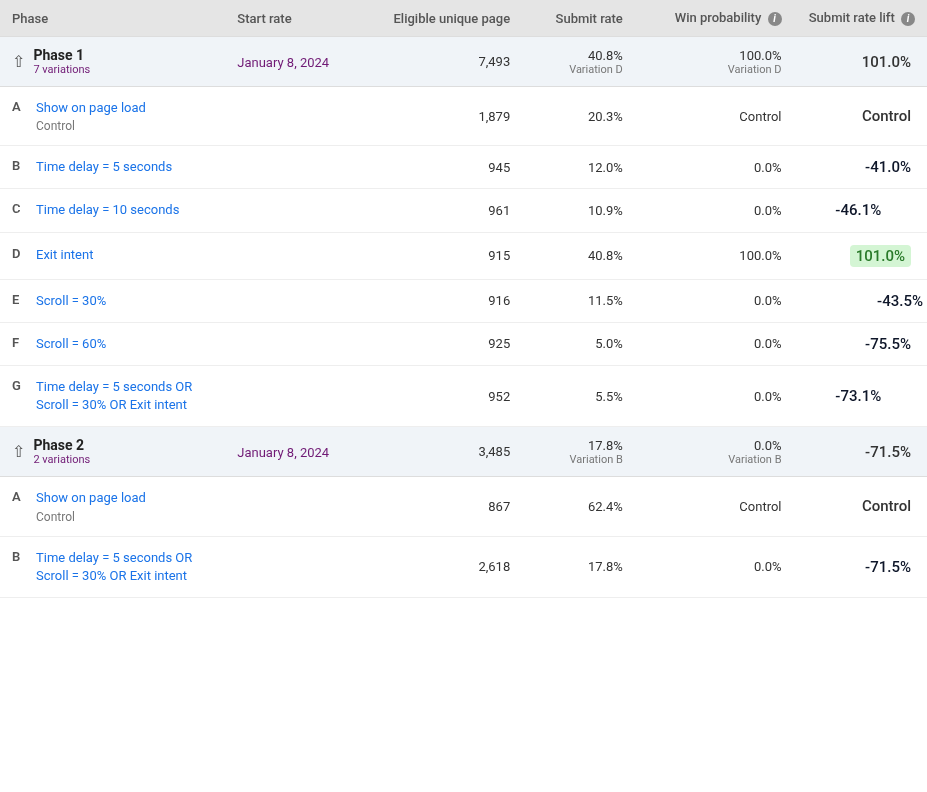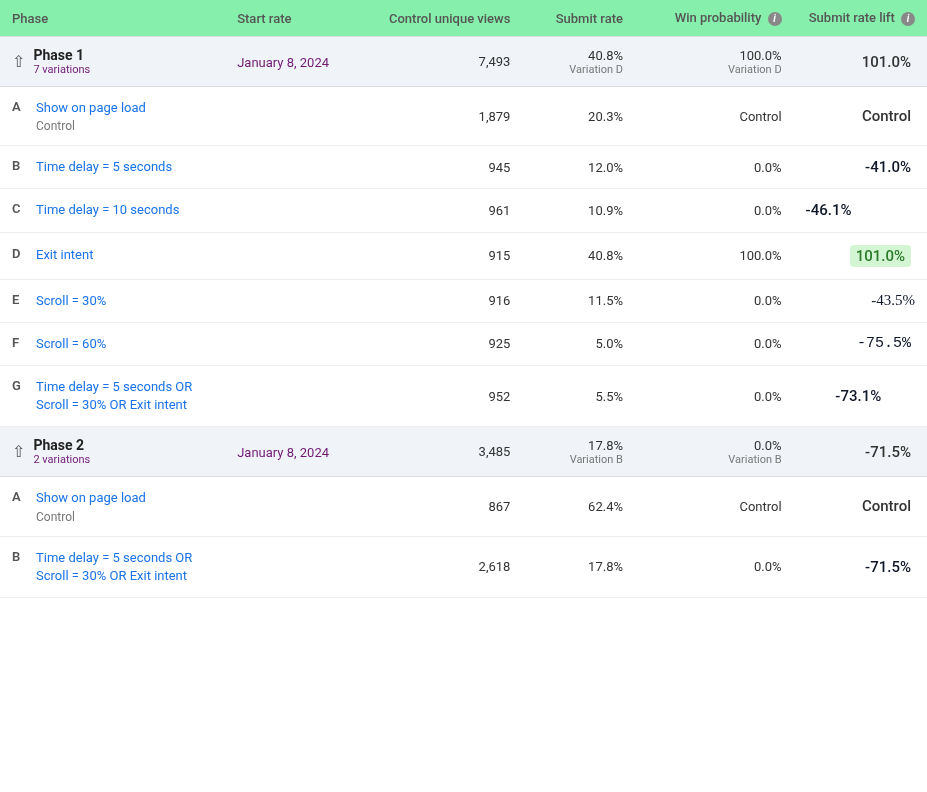--- a/index.html
+++ b/index.html
@@ -11,21 +11,21 @@
     }
     .table-container {
       width: 927px;
       overflow: hidden;
     }
     table {
       width: 100%;
       border-collapse: collapse;
     }
     thead tr {
-      background: #86efac;
+      background: #e5e5e5;
       border-bottom: 1px solid #e0e0e0;
     }
     thead th {
       padding: 10px 12px;
       text-align: left;
       font-weight: 500;
       font-size: 13px;
       color: #555;
       white-space: nowrap;
     }
@@ -140,21 +140,21 @@
   <table>
     <thead>
       <tr>
         <th style="width:220px;">
           <span>Phase</span>
         </th>
         <th style="width:145px;">
           <span>Start rate</span>
         </th>
         <th class="right" style="width:145px;">
-          <span>Control unique views</span>
+          <span>Eligible unique page</span>
         </th>
         <th class="right" style="width:110px;">
           <span>Submit rate</span>
         </th>
         <th class="right" style="width:155px;">
           <span>Win probability</span>
           <span class="info-icon">i</span>
         </th>
         <th class="right" style="width:120px;">
           <span>Submit rate lift</span>
@@ -228,21 +228,21 @@
           <div>
             <a class="variation-link" href="#">Time delay = 10 seconds</a>
             
           </div>
         </div>
       </td>
       <td></td>
       <td class="num-cell">961</td>
       <td class="num-cell">10.9%</td>
       <td class="num-cell"><span>0.0%</span></td>
-      <td class="lift-cell" style="text-align:left; padding-right:16px;"><span class="lift-negative">-46.1%</span></td>
+      <td class="lift-cell" style="text-align:center; padding-right:16px;"><span class="lift-negative">-46.1%</span></td>
     </tr>
         <tr class="variation-row">
       <td>
         <div class="variation-label">
           <span class="letter-badge">D</span>
           <div>
             <a class="variation-link" href="#">Exit intent</a>
             
           </div>
         </div>
@@ -260,37 +260,37 @@
           <div>
             <a class="variation-link" href="#">Scroll = 30%</a>
             
           </div>
         </div>
       </td>
       <td></td>
       <td class="num-cell">916</td>
       <td class="num-cell">11.5%</td>
       <td class="num-cell"><span>0.0%</span></td>
-      <td class="lift-cell" style="text-align:right; padding-right:12px;font-family:Liberation Serif, serif;"><span class="lift-negative">-43.5%</span></td>
+      <td class="lift-cell" style="text-align:right; padding-right:4px;"><span class="lift-negative">-43.5%</span></td>
     </tr>
         <tr class="variation-row">
       <td>
         <div class="variation-label">
           <span class="letter-badge">F</span>
           <div>
             <a class="variation-link" href="#">Scroll = 60%</a>
             
           </div>
         </div>
       </td>
       <td></td>
       <td class="num-cell">925</td>
       <td class="num-cell">5.0%</td>
       <td class="num-cell"><span>0.0%</span></td>
-      <td class="lift-cell" style="text-align:right; padding-right:16px;font-family:Liberation Mono, monospace;"><span class="lift-negative">-75.5%</span></td>
+      <td class="lift-cell" style="text-align:right; padding-right:16px;"><span class="lift-negative">-75.5%</span></td>
     </tr>
         <tr class="variation-row">
       <td>
         <div class="variation-label">
           <span class="letter-badge">G</span>
           <div>
             <a class="variation-link" href="#">Time delay = 5 seconds OR Scroll = 30% OR Exit intent</a>
             
           </div>
         </div>

